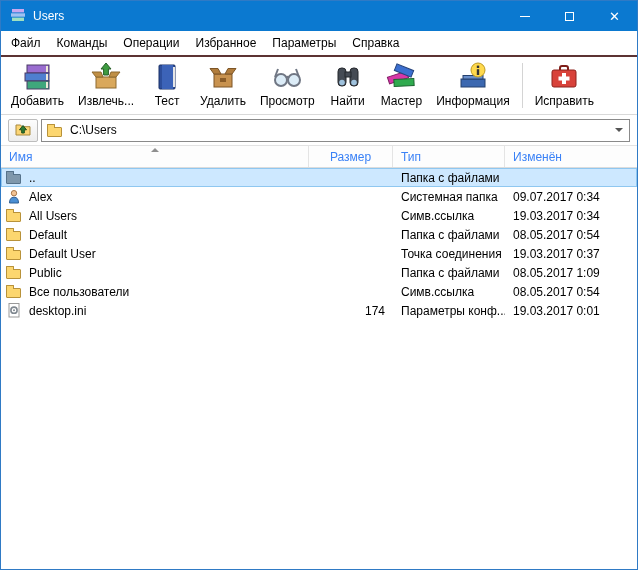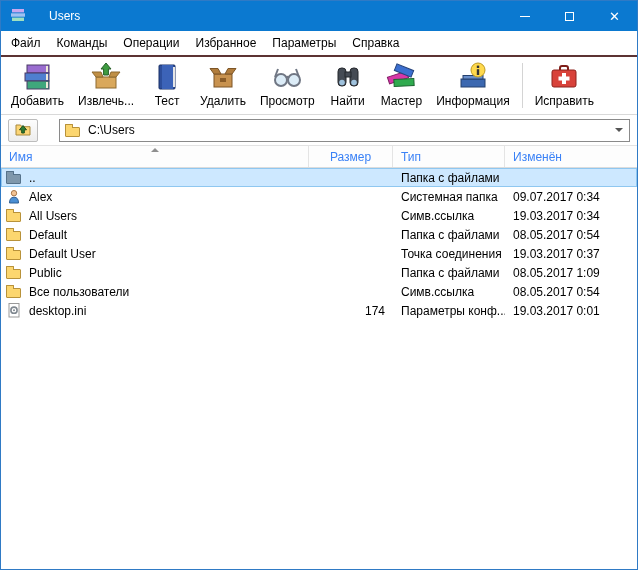--- a/index.html
+++ b/index.html
@@ -16,21 +16,21 @@
     border:1px solid #2f7ac5;
     overflow:hidden;
   }
   
   .titlebar {
     height:30px; flex:0 0 30px;
     background:#0b79d0; color:#fff;
     display:flex; align-items:center;
     padding-left:9px;
   }
-  .title-text { margin-left:23px; font-size:12px; }
+  .title-text { margin-left:7px; font-size:12px; }
   .win-controls { margin-left:auto; display:flex; height:100%; }
   .win-btn {
     width:45px; height:100%;
     display:flex; align-items:center; justify-content:center;
     color:#fff; font-size:12px;
   }
   .min-glyph { display:block; width:10px; height:1px; background:#fff; }
   .max-glyph { display:block; width:9px; height:9px; border:1px solid #fff; }
   .close-glyph { font-size:13px; line-height:1; }
   
@@ -53,21 +53,21 @@
   .tbtn {
     display:flex; flex-direction:column; align-items:center;
     padding:2px 7px 1px 7px; min-width:52px;
   }
   .ticon { width:32px; height:32px; display:block; }
   .tlabel { margin-top:1px; white-space:nowrap; }
   .tsep { width:1px; align-self:stretch; background:#d4d4d4; margin:4px 5px; }
   
   .addressrow {
     flex:0 0 31px; height:31px;
-    display:flex; align-items:center; gap:21px;
+    display:flex; align-items:center; gap:3px;
     padding:0 7px;
     background:#fff;
     border-bottom:1px solid #e3e3e3;
   }
   .upbtn {
     width:30px; height:23px;
     border:1px solid #bcbcbc; border-radius:2px;
     background:linear-gradient(#fdfdfd,#ededed);
     display:flex; align-items:center; justify-content:center;
   }

